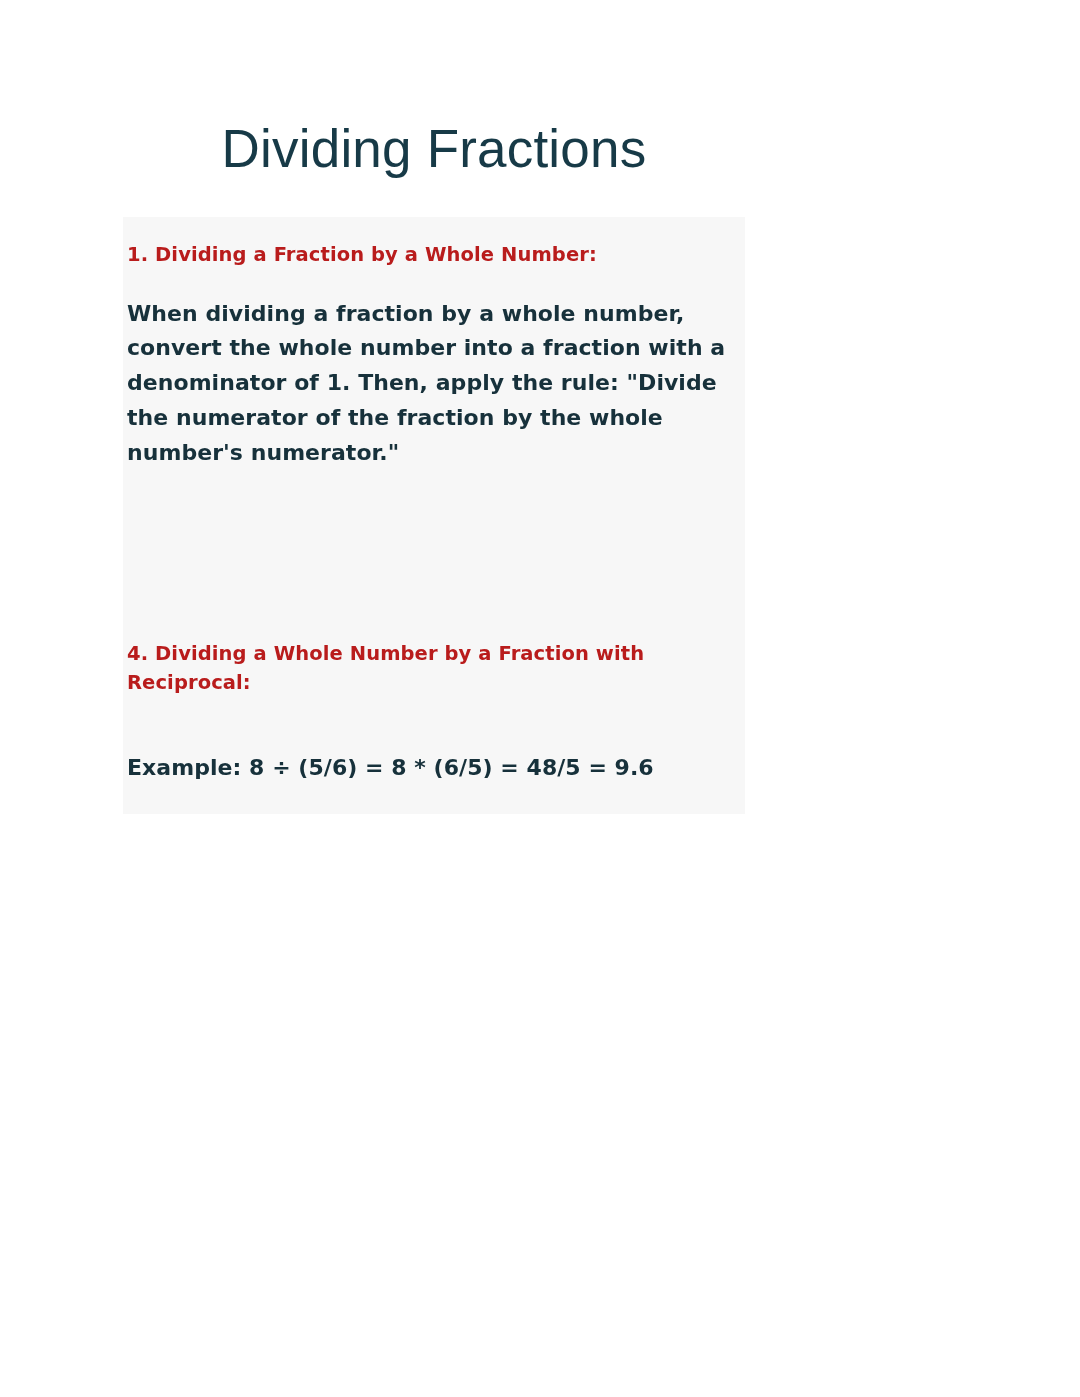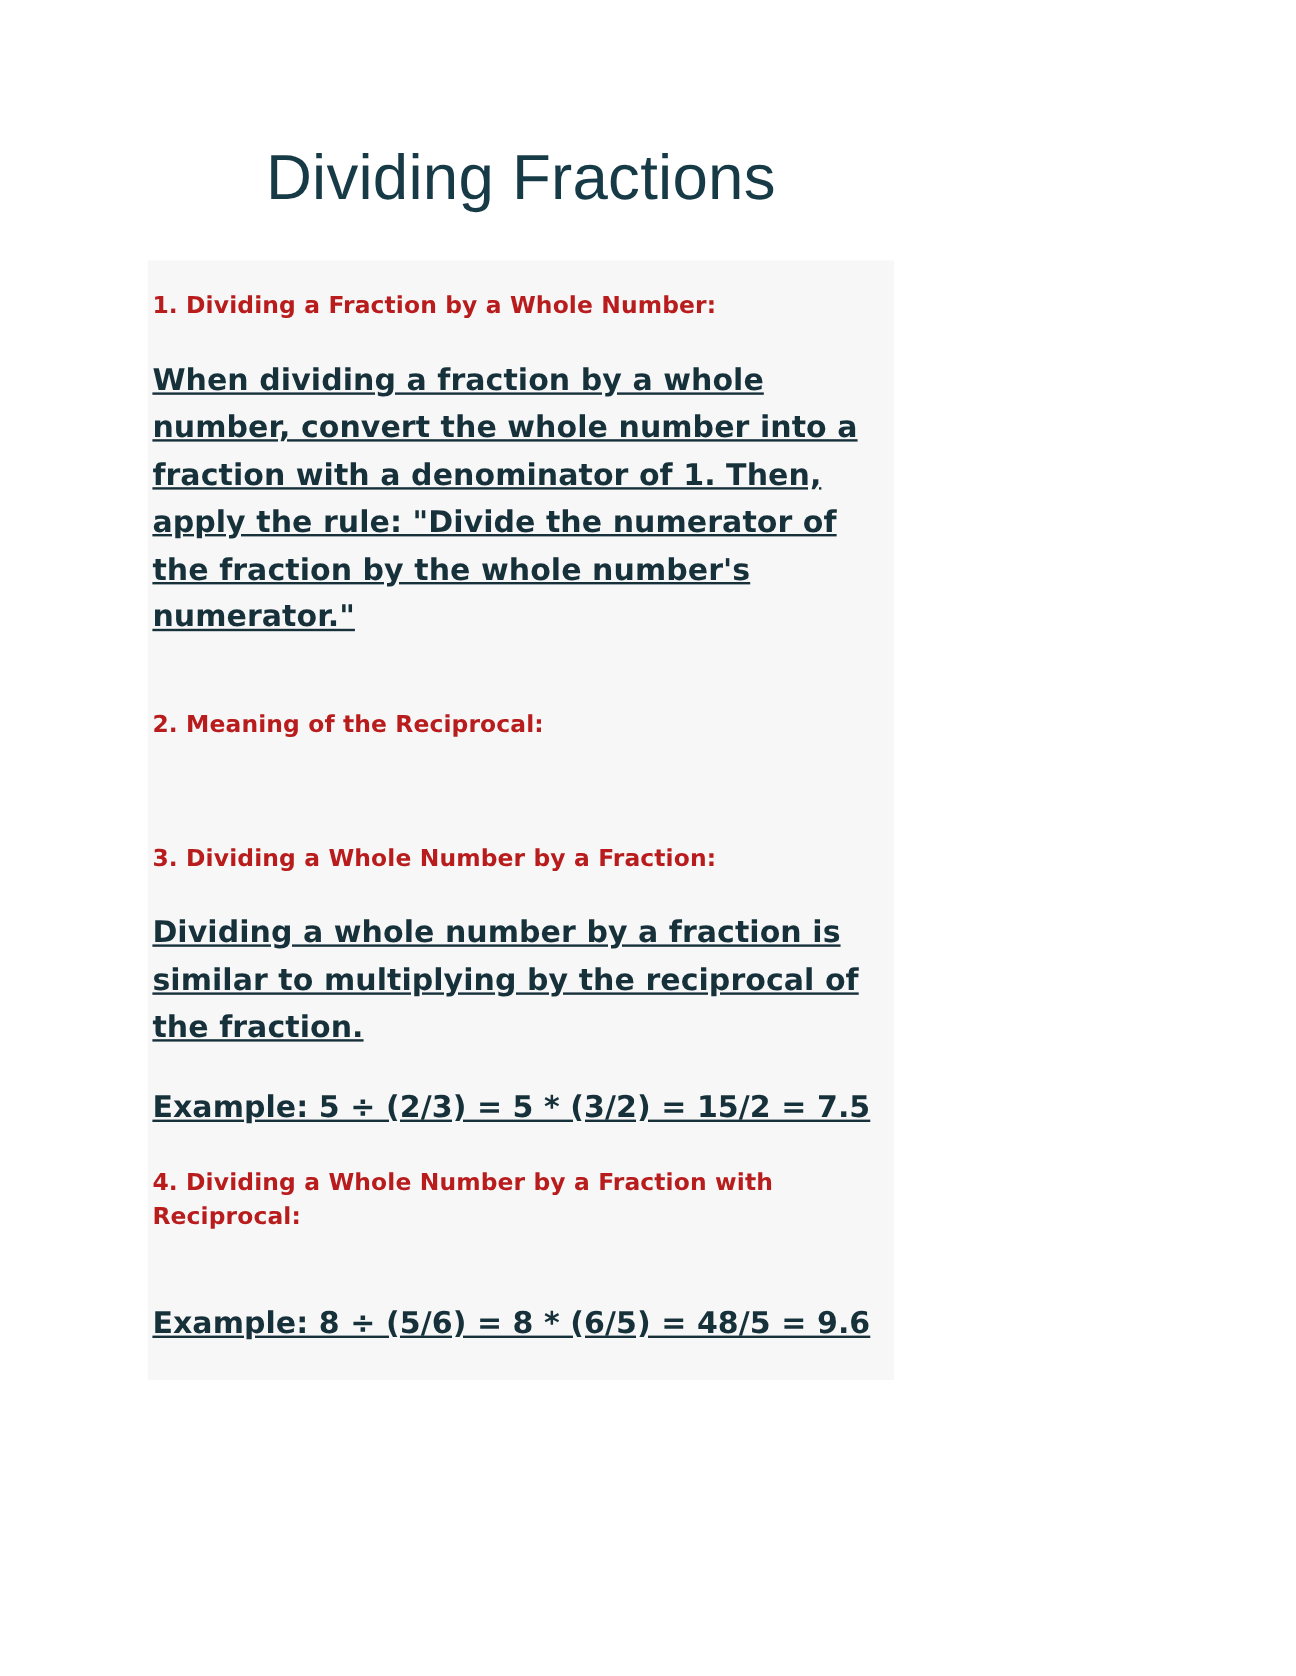--- a/index.html
+++ b/index.html
@@ -45,28 +45,27 @@
     font-size: 19.5px;
     font-weight: bold;
     color: #b91c1c;
     margin: 0;
     padding: 0 0 0 2px;
     line-height: 1.45;
     letter-spacing: 0.1px;
   }
   p.para {
     font-family: "DejaVu Sans", sans-serif;
-    font-size: 25px;
+    font-size: 22px;
     font-weight: bold;
     color: #17313b;
     margin: 0;
     padding: 0 0 0 2px;
     line-height: 1.58;
     letter-spacing: 0.05px;
-    text-decoration: underline;
   }
   .gap-after-heading { height: 27px; }
   .gap-after-para { height: 27px; }
   .spacer-1 { height: 29px; }
   .spacer-2 { height: 30px; }
 </style>
 </head>
 <body>
 
 <div class="page">
@@ -78,34 +77,26 @@
     <div class="block">
       <h2 class="section-heading">1. Dividing a Fraction by a Whole Number:</h2>
       <div class="gap-after-heading"></div>
       <p class="para">When dividing a fraction by a whole number, convert the whole number into a fraction with a denominator of 1. Then, apply the rule: "Divide the numerator of the fraction by the whole number's numerator."</p>
       <div class="gap-after-para"></div>
     </div>
 
     <div class="spacer-1"></div>
 
     <div class="block">
-      <h2 class="section-heading">2. Meaning of the Reciprocal:</h2>
       <div class="gap-after-heading"></div>
       <div class="gap-after-para"></div>
     </div>
 
     <div class="spacer-2"></div>
 
-    <div class="block">
-      <h2 class="section-heading">3. Dividing a Whole Number by a Fraction:</h2>
-      <div class="gap-after-heading"></div>
-      <p class="para"> Dividing a whole number by a fraction is similar to multiplying by the reciprocal of the fraction.</p>
-      <div class="gap-after-para"></div>
-      <p class="para">Example: 5 ÷ (2/3) = 5 * (3/2) = 15/2 = 7.5</p>
-    </div>
 
     <div class="spacer-2"></div>
 
     <div class="block">
       <h2 class="section-heading">4. Dividing a Whole Number by a Fraction with Reciprocal:</h2>
       <div class="gap-after-heading"></div>
       <div class="gap-after-para"></div>
       <p class="para">Example: 8 ÷ (5/6) = 8 * (6/5) = 48/5 = 9.6</p>
     </div>
 

